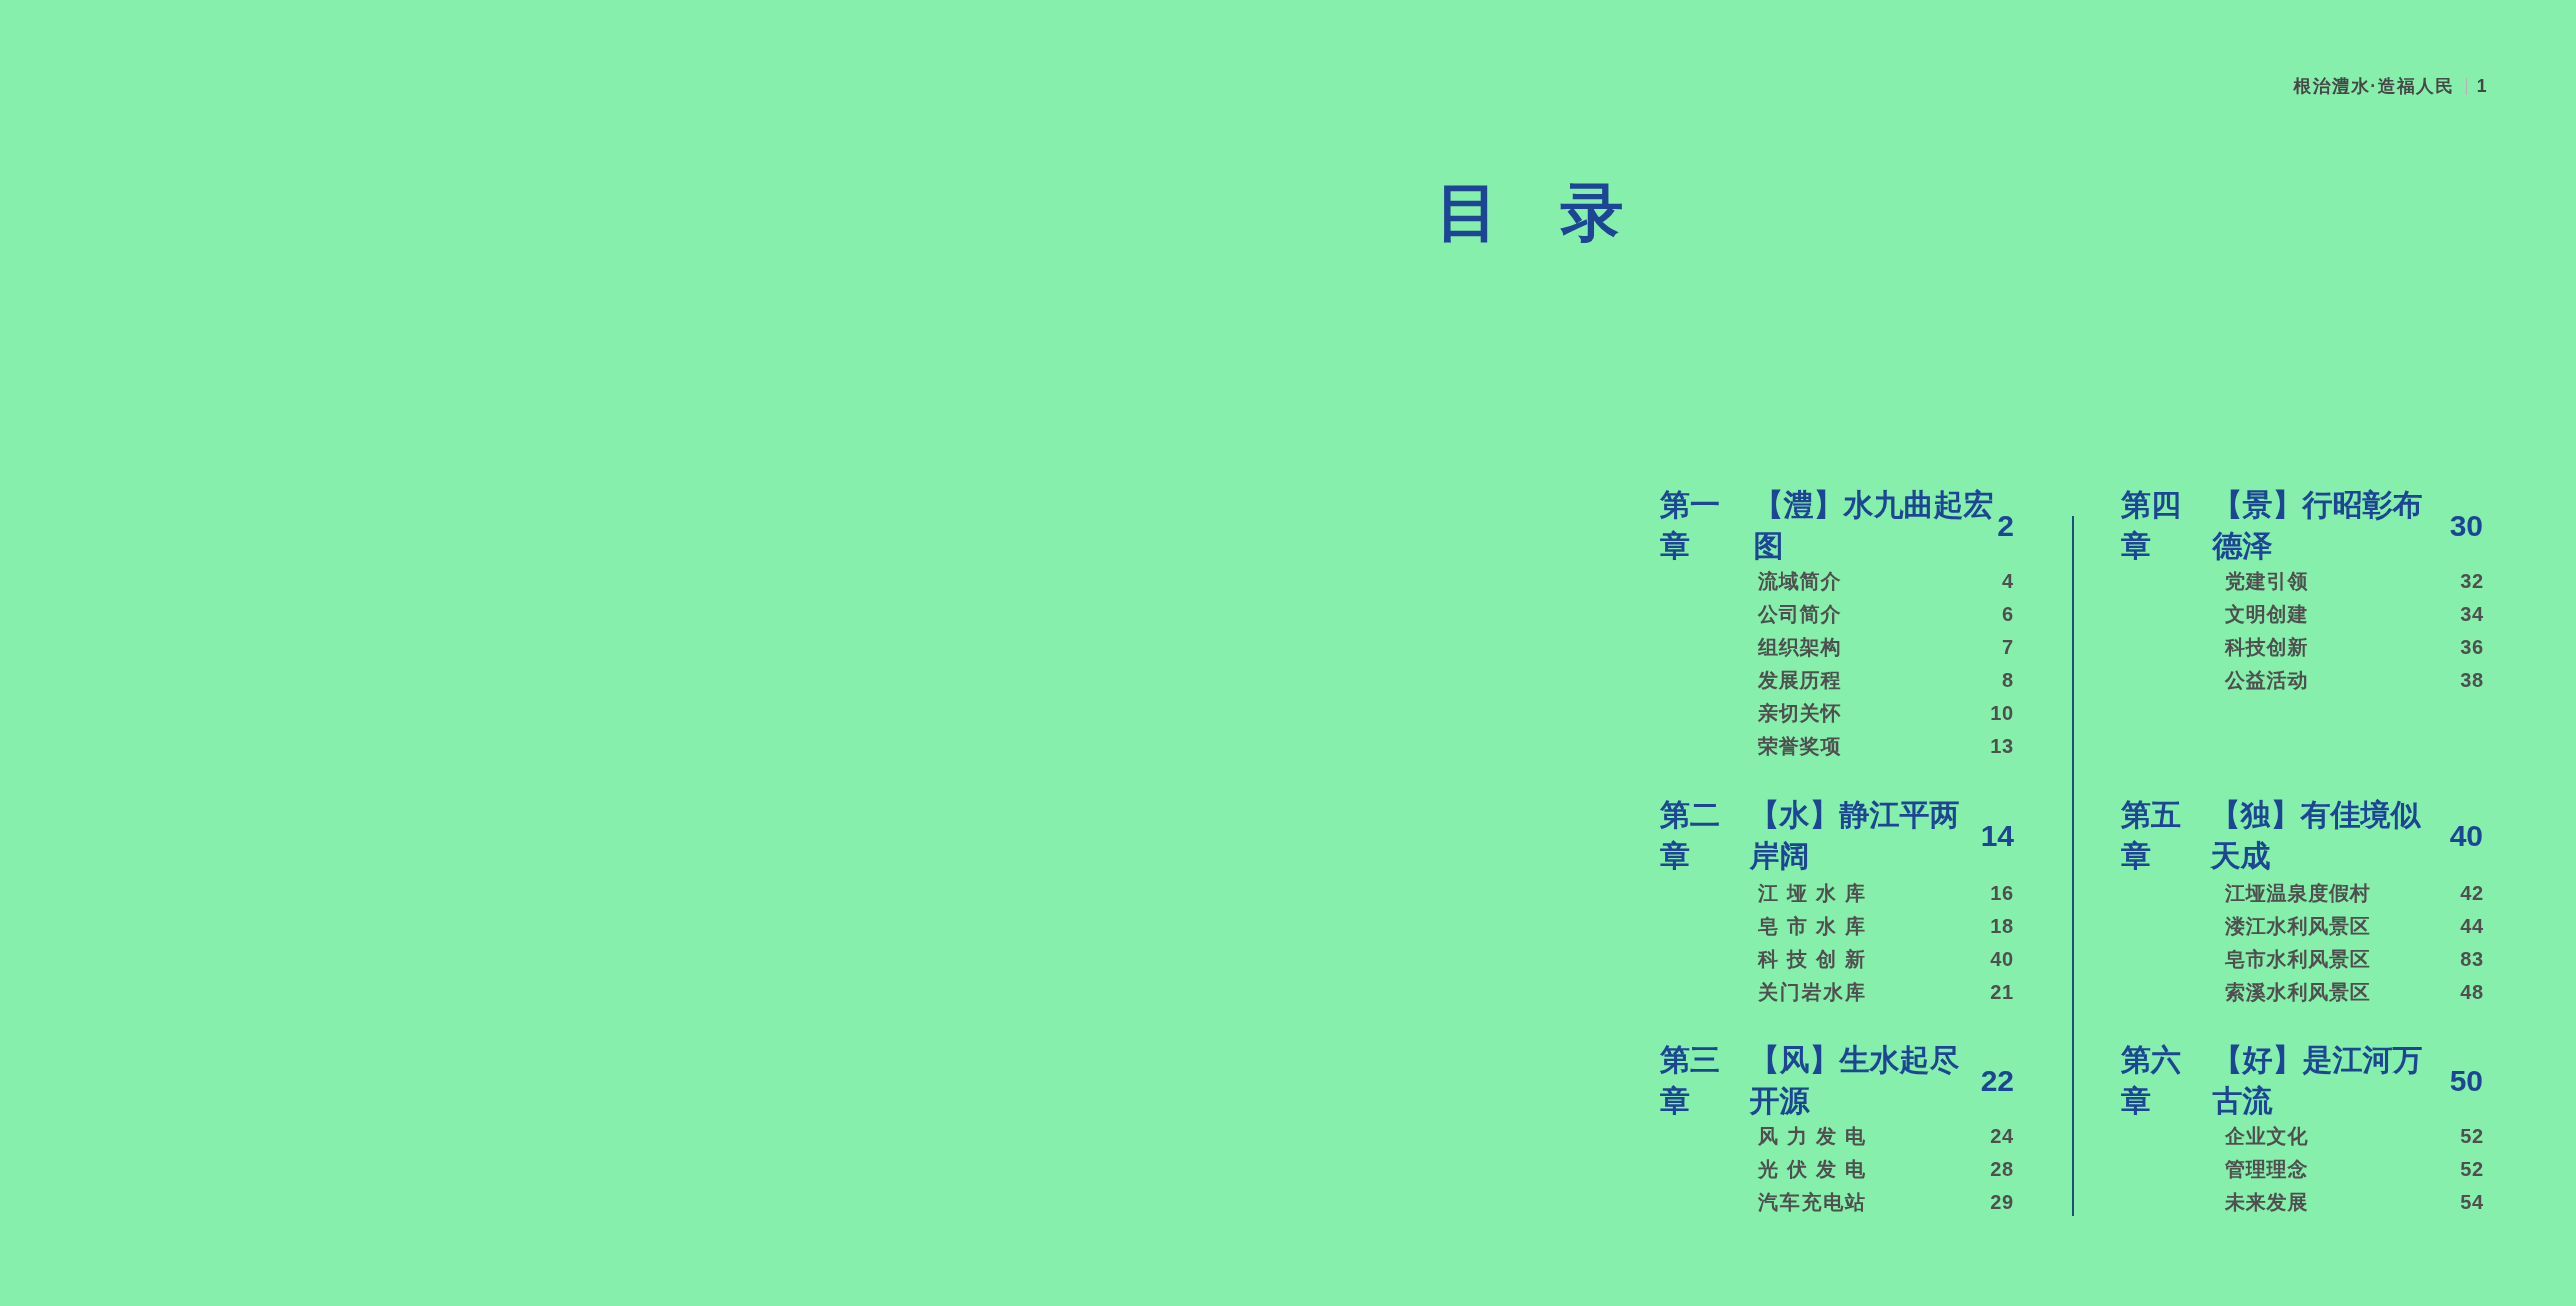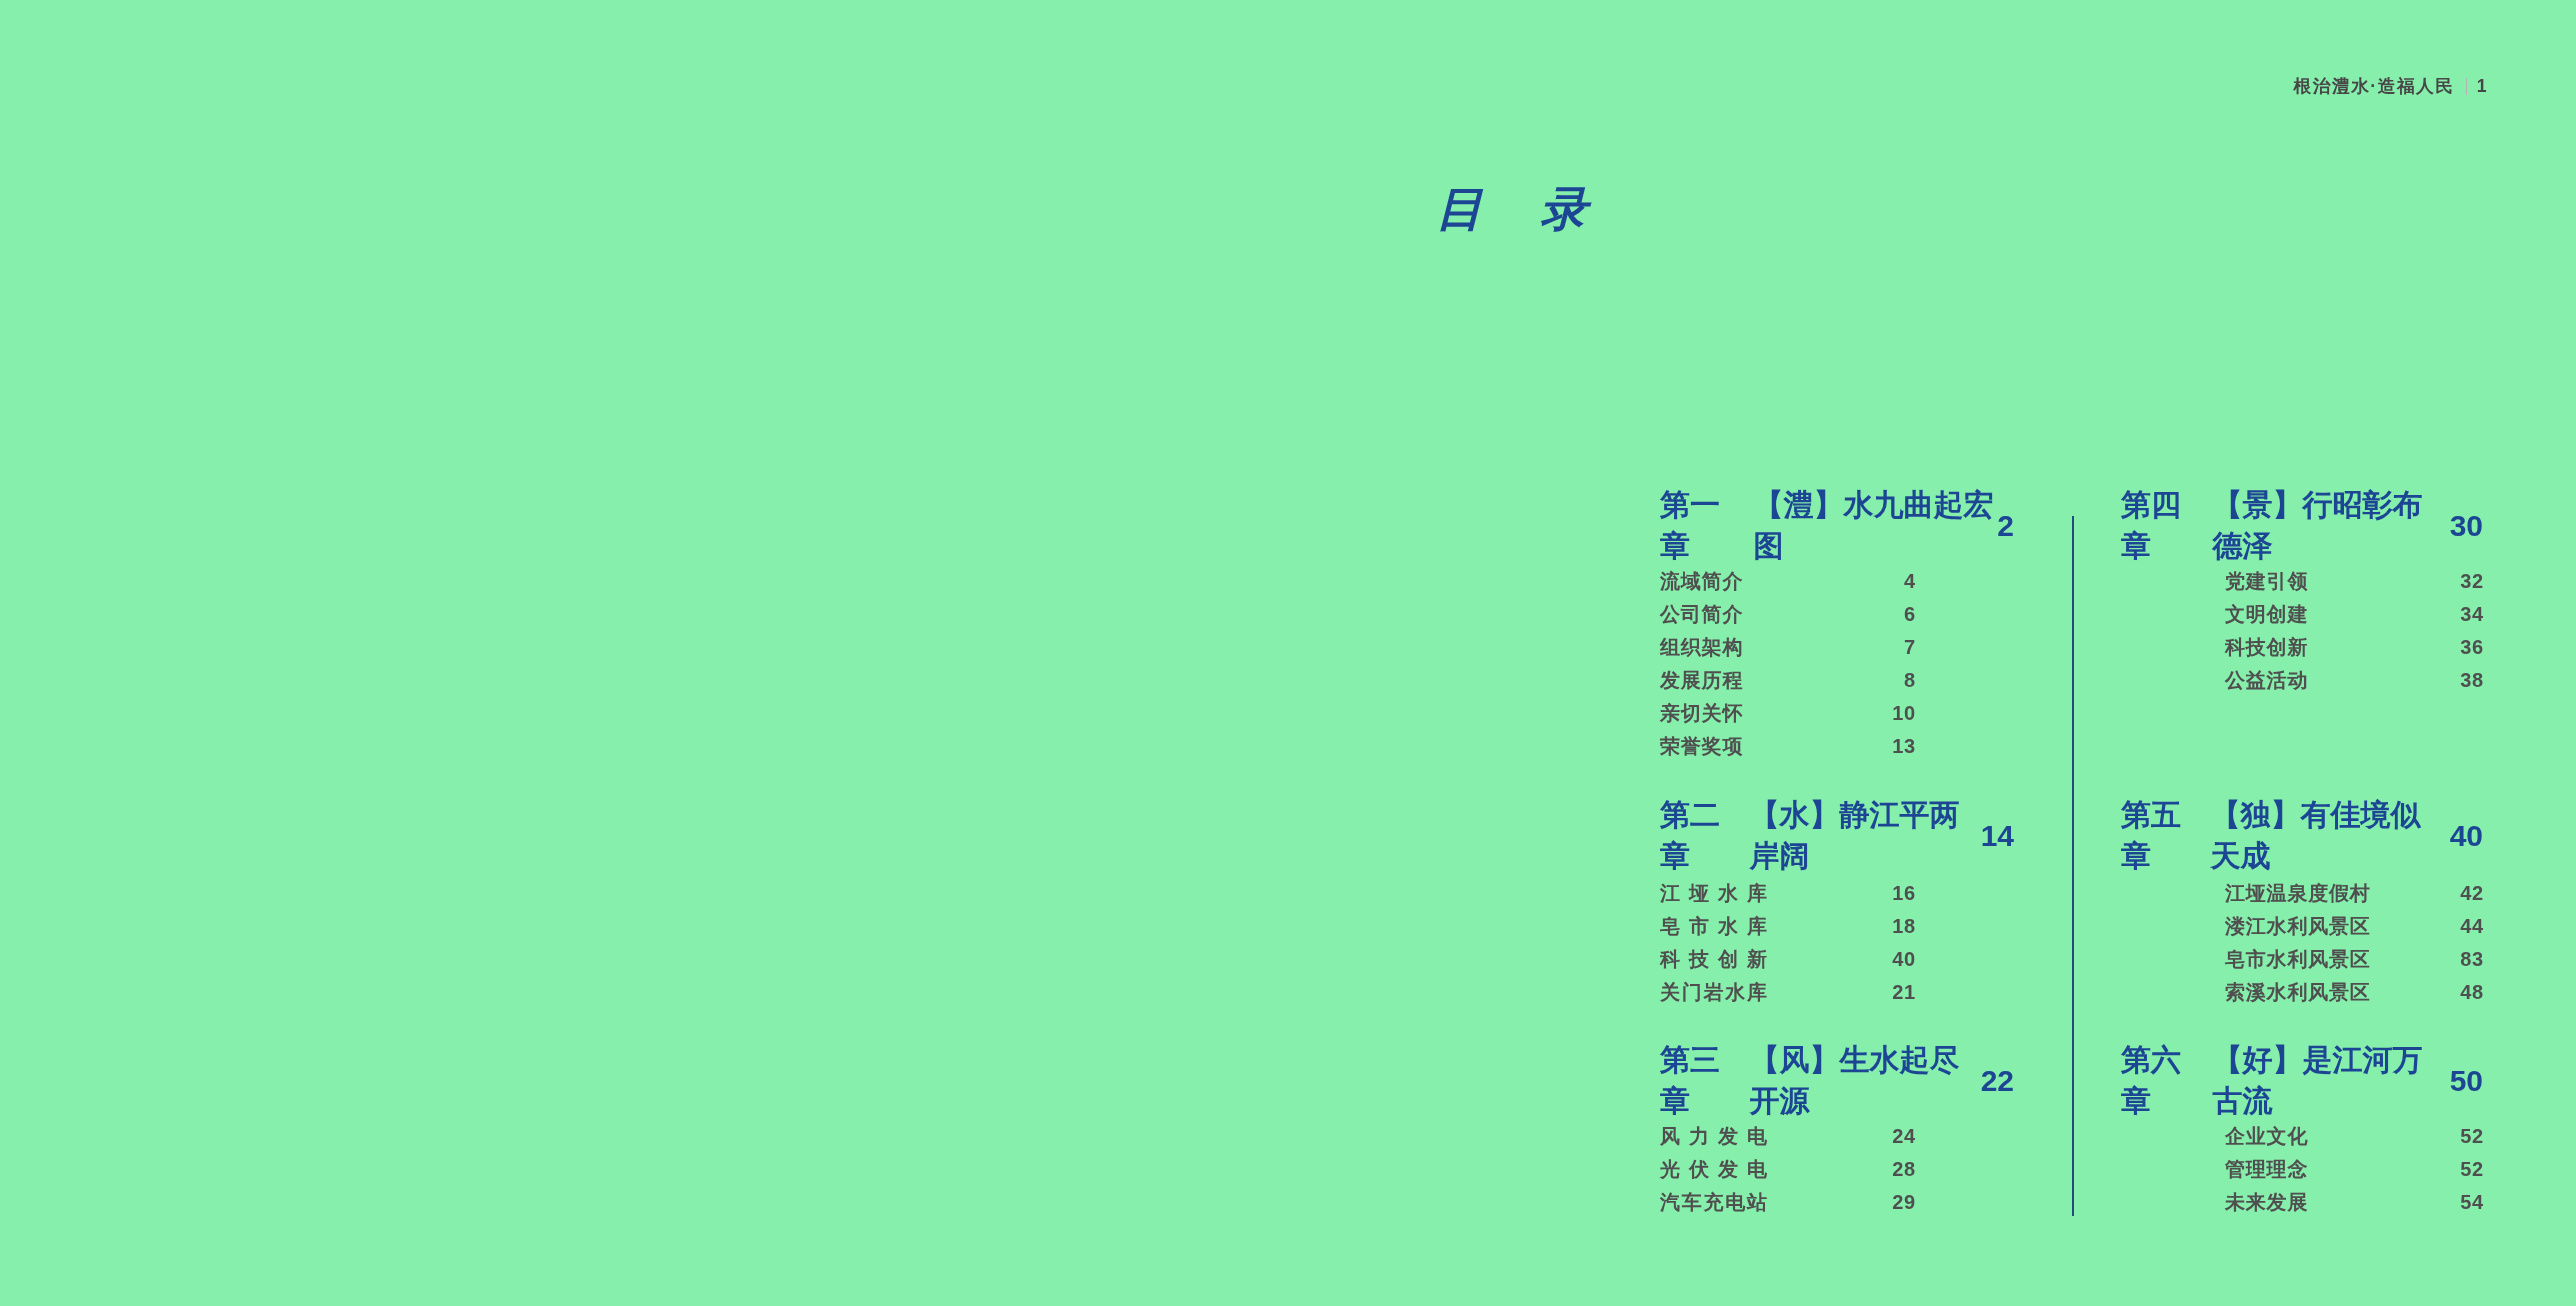--- a/index.html
+++ b/index.html
@@ -16,43 +16,42 @@
     position:absolute;top:74px;right:88px;
     display:flex;align-items:center;
     font-size:17.7px;color:#474747;letter-spacing:1.5px;
   }
   .hdr-sep{
     width:1.5px;height:17px;background:#b3b3b3;
     margin:0 9.2px 0 11.5px;
   }
   
   .doc-title{
-    position:absolute;left:1436px;top:178px;
-    font-size:47px;color:#1c4693;
+    position:absolute;left:1436px;top:170px;
+    font-size:63px;color:#1c4693;
     word-spacing:41px;white-space:pre;
     letter-spacing:1.5px;
-    font-style:italic;
   }
   
   .vdivider{
     position:absolute;left:2072px;top:516px;
     width:1.5px;height:700px;background:#1e4e7c;
   }
   
   .col{position:absolute;top:508px;}
   .col-left{left:1660px;width:354px;}
   .col-right{left:2121px;width:362px;}
   .ch-head{
     display:flex;justify-content:flex-end;align-items:center;
     height:35px;font-size:30px;color:#1c4693;cursor:pointer;
   }
   .ch-title{display:flex;gap:12.3px;align-items:center;}
   .ch-page{font-size:30px;color:#1c4693;}
   .items{display:block;}
-  .col-left .items{width:256px;}
+  .col-left .items{margin-left:98px;width:256px;}
   .col-right .items{margin-left:104px;width:259px;}
   .item{
     display:flex;justify-content:space-between;align-items:center;
     height:33px;font-size:20px;color:#4f4f4f;cursor:pointer;
     letter-spacing:0.8px;
   }
   .j{display:inline-block;width:107px;text-align:justify;text-align-last:justify;letter-spacing:0;}
   .mt-items-a{margin-top:21.5px;}
   .mt-items-b{margin-top:23px;}
   .mt-head-b{margin-top:56px;}

